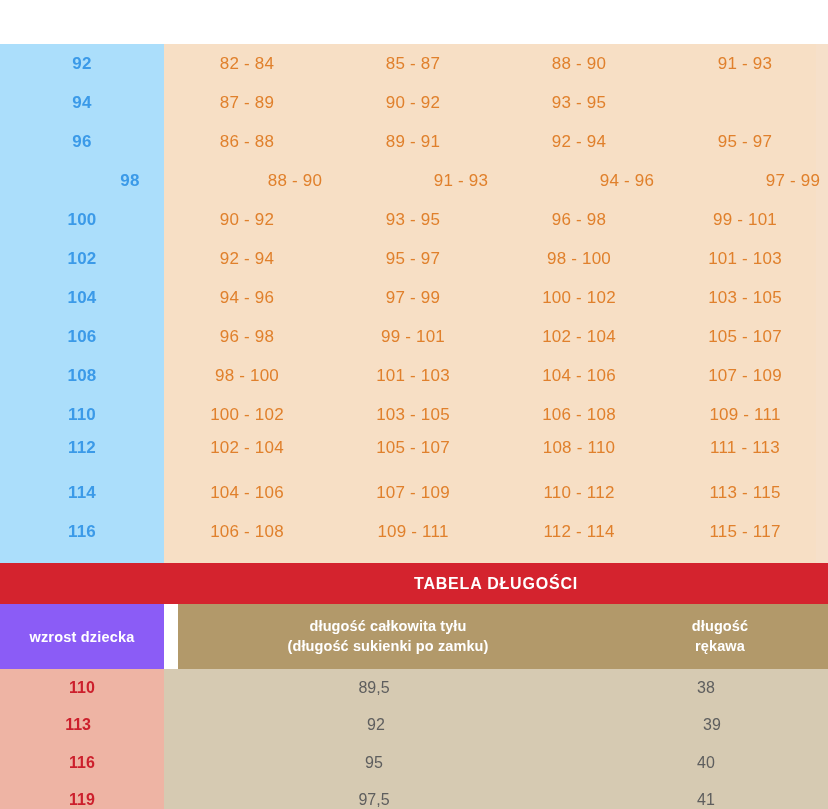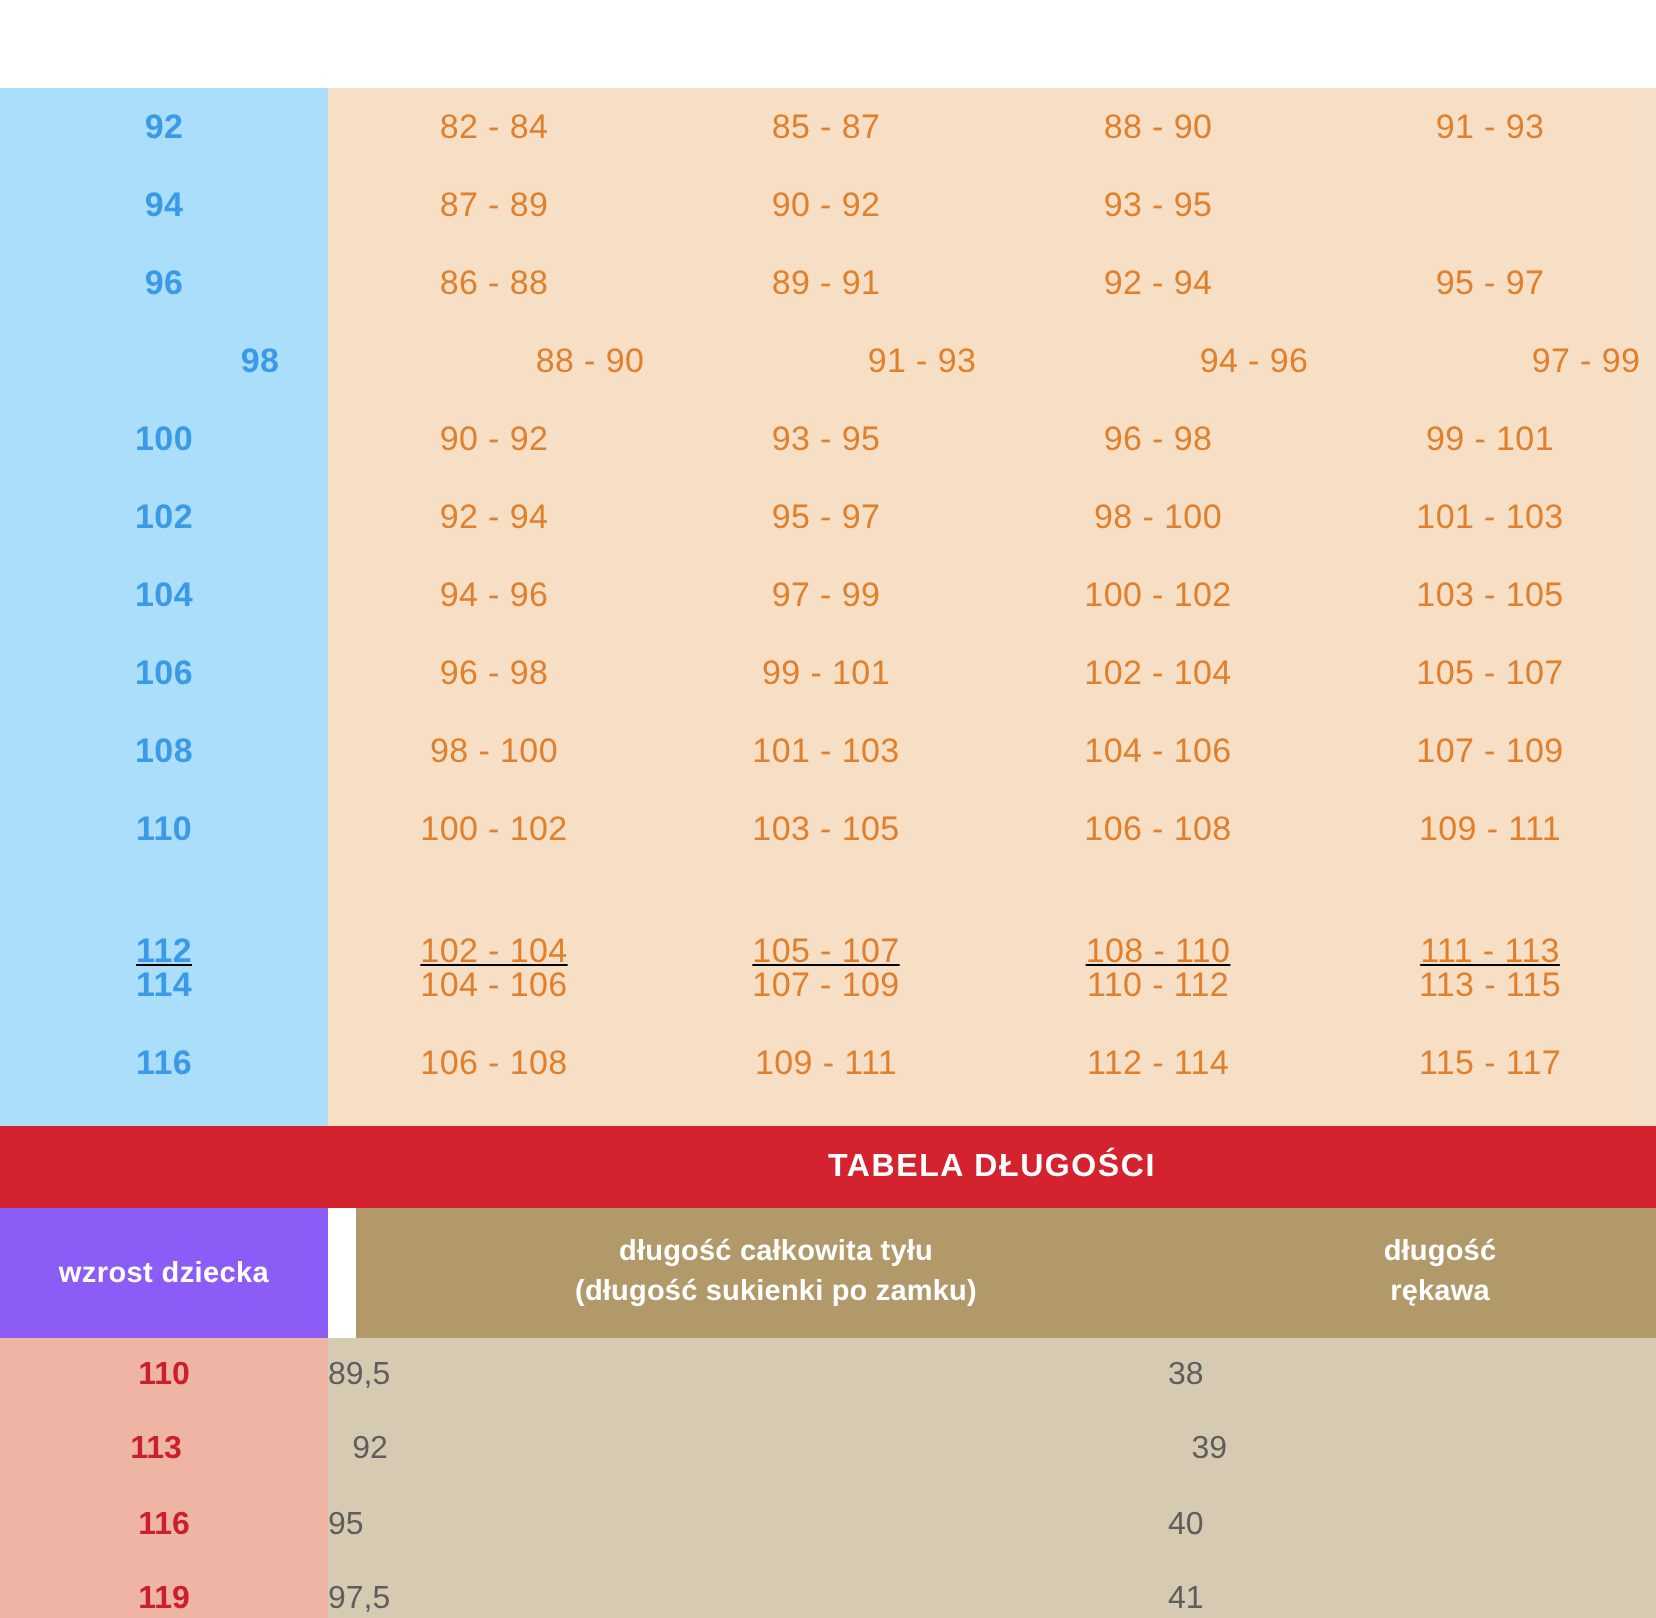--- a/index.html
+++ b/index.html
@@ -167,21 +167,21 @@
     align-items: center;
   }
   .length-cell-height {
     width: 164px;
     text-align: center;
     color: #cc1f2c;
     font-weight: bold;
     font-size: 16px;
   }
   .length-cell-val {
-    text-align: left;
+    text-align: center;
     color: #5e5e5e;
     font-size: 16px;
   }
   .lc-total { width: 420px; }
   .lc-sleeve { width: 244px; }
 </style>
 </head>
 <body>
 
 <div id="page">
@@ -252,21 +252,21 @@
           <div class="size-cell-val">104 - 106</div>
           <div class="size-cell-val">107 - 109</div>
         </div>
         <div class="size-row" style="top: 351px;">
           <div class="size-cell-height">110</div>
           <div class="size-cell-val">100 - 102</div>
           <div class="size-cell-val">103 - 105</div>
           <div class="size-cell-val">106 - 108</div>
           <div class="size-cell-val">109 - 111</div>
         </div>
-        <div class="size-row" style="top: 412px; text-decoration: underline;">
+        <div class="size-row" style="top: 384px;">
           <div class="size-cell-height">112</div>
           <div class="size-cell-val">102 - 104</div>
           <div class="size-cell-val">105 - 107</div>
           <div class="size-cell-val">108 - 110</div>
           <div class="size-cell-val">111 - 113</div>
         </div>
         <div class="size-row" style="top: 429px;">
           <div class="size-cell-height">114</div>
           <div class="size-cell-val">104 - 106</div>
           <div class="size-cell-val">107 - 109</div>

